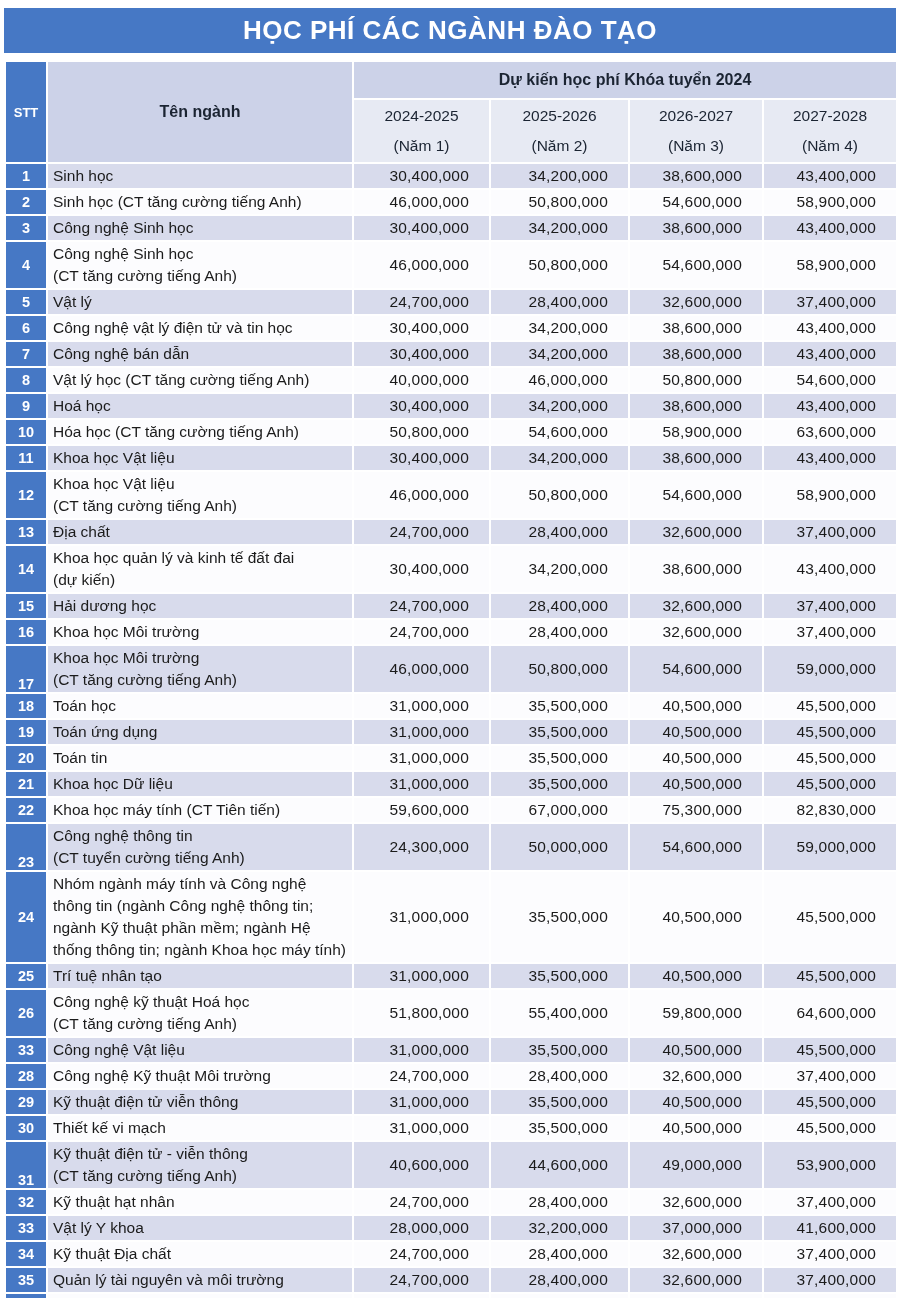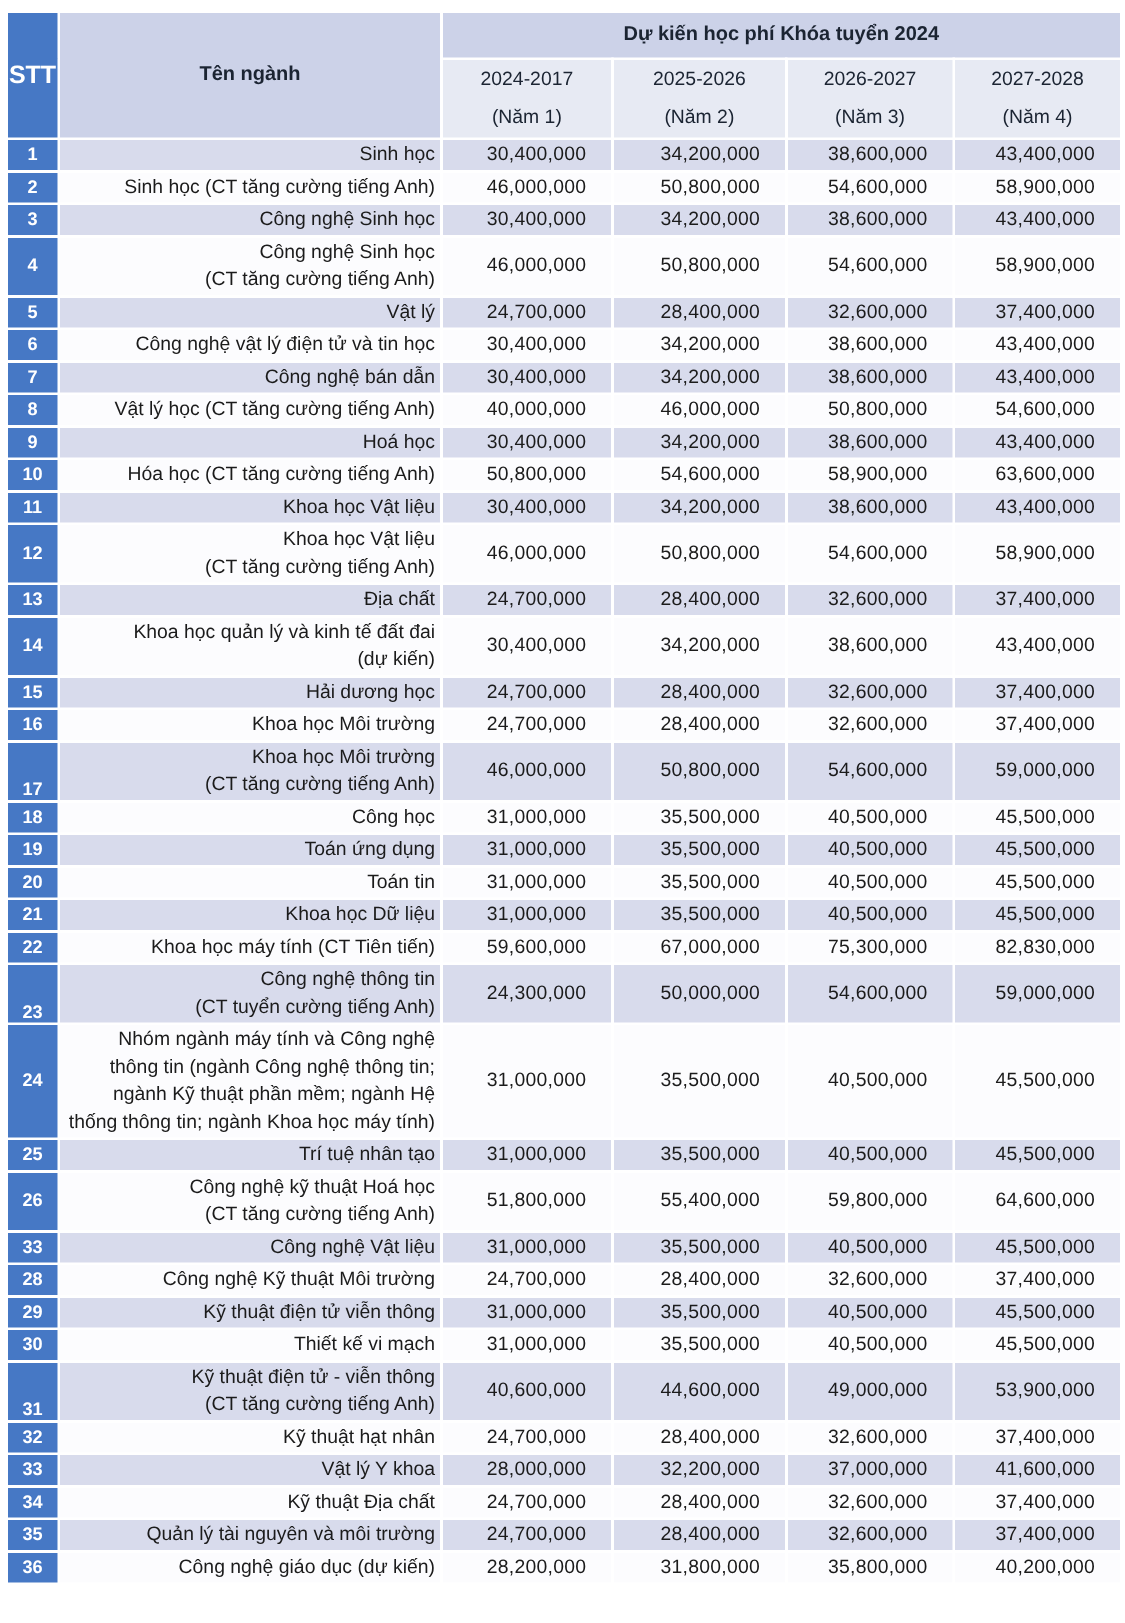--- a/index.html
+++ b/index.html
@@ -25,72 +25,73 @@
   th, td { border:2px solid #ffffff; overflow:hidden; }
 
   
   thead th {
     background:var(--header-bg,#CCD2E8);
     color:#1b2432; font-weight:700; font-size:16px;
     text-align:center; vertical-align:middle;
   }
   th.stt-h {
     background:var(--blue,#4678C5);
-    color:#ffffff; font-size:20px;
+    color:#ffffff; font-size:13px;
   }
   th.group-h { height:34px; }
   th.year-h {
     background:var(--subheader-bg,#E7EAF3);
     font-weight:400; font-size:15.5px; height:62px; padding:0;
   }
   .year-inner {
     height:60px; display:flex; flex-direction:column;
     justify-content:space-around; align-items:center;
   }
 
   
   tbody td { font-size:15.5px; color:#1b1b1b; height:21px; padding:1px 0; vertical-align:middle; }
   td.stt {
     background:var(--blue,#4678C5);
     color:#ffffff; font-weight:700; text-align:center; font-size:14.5px;
   }
   td.stt.stt-bottom { vertical-align:bottom; padding-bottom:0; }
   td.nm {
-    text-align:right; padding-left:5px; padding-right:4px;
+    text-align:left; padding-left:5px; padding-right:4px;
     white-space:pre-line; line-height:22px;
   }
   td.fee { text-align:right; padding-right:20px; letter-spacing:0.2px; }
   tr.band-a td.nm, tr.band-a td.fee { background:var(--band-odd,#D8DBEC); }
   tr.band-b td.nm, tr.band-b td.fee { background:var(--band-even,#FCFCFE); }
 </style>
 </head>
 <body>
 
 <div class="page">
 
+  <div class="title-bar">HỌC PHÍ CÁC NGÀNH ĐÀO TẠO</div>
 
   <table class="fee-table">
     <colgroup>
       <col style="width:42px">
         <col style="width:306px">
       <col style="width:137px">
         <col style="width:139px">
       <col style="width:134px">
         <col style="width:134px">
     </colgroup>
     <thead>
       <tr>
         <th class="stt-h" rowspan="2">STT</th>
         <th rowspan="2">Tên ngành</th>
         <th class="group-h" colspan="4">Dự kiến học phí Khóa tuyển 2024</th>
       </tr>
       <tr>
         <th class="year-h">
           <div class="year-inner">
-            <span>2024-2017</span>
+            <span>2024-2025</span>
             <span>(Năm 1)</span>
           </div>
         </th>
         <th class="year-h">
           <div class="year-inner">
             <span>2025-2026</span>
             <span>(Năm 2)</span>
           </div>
         </th>
         <th class="year-h">
@@ -243,21 +244,21 @@
           <td class="stt stt-bottom">17</td>
           <td class="nm">Khoa học Môi trường
 (CT tăng cường tiếng Anh)</td>
           <td class="fee">46,000,000</td>
           <td class="fee">50,800,000</td>
           <td class="fee">54,600,000</td>
           <td class="fee">59,000,000</td>
         </tr>
         <tr class="band-b">
           <td class="stt">18</td>
-          <td class="nm">Công học</td>
+          <td class="nm">Toán học</td>
           <td class="fee">31,000,000</td>
           <td class="fee">35,500,000</td>
           <td class="fee">40,500,000</td>
           <td class="fee">45,500,000</td>
         </tr>
         <tr class="band-a">
           <td class="stt">19</td>
           <td class="nm">Toán ứng dụng</td>
           <td class="fee">31,000,000</td>
           <td class="fee">35,500,000</td>

